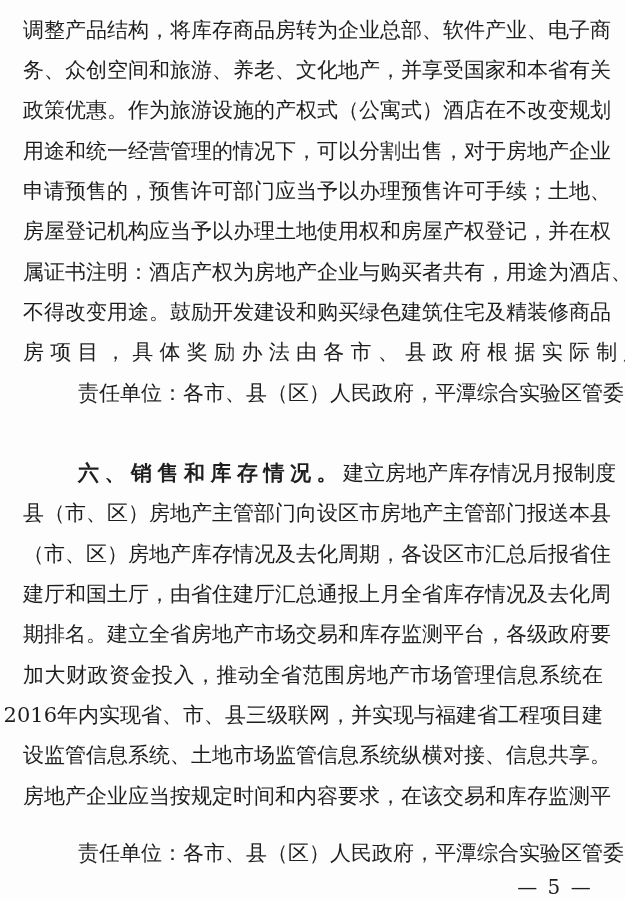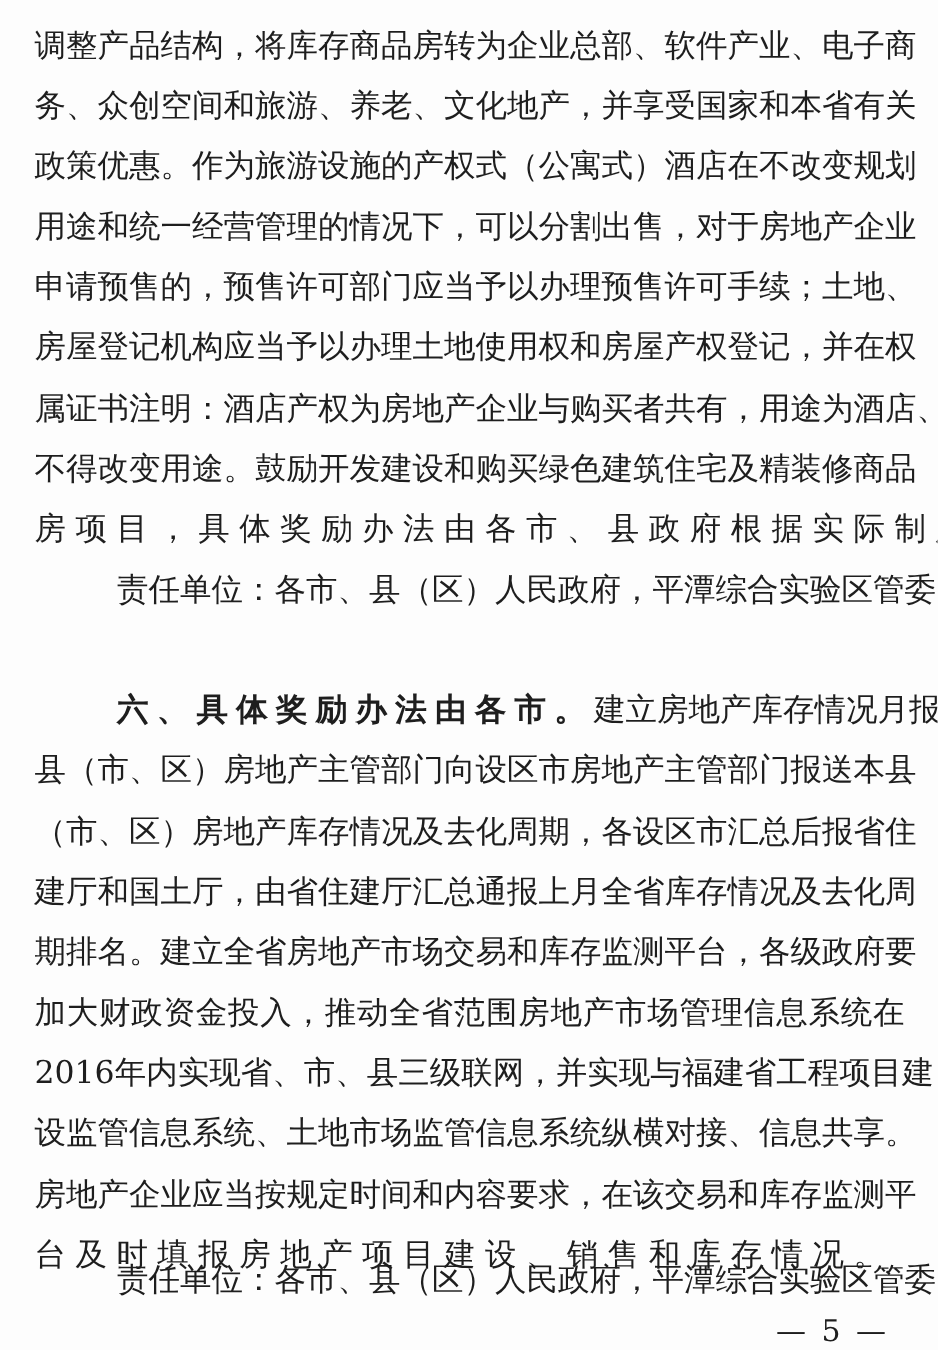--- a/index.html
+++ b/index.html
@@ -318,21 +318,21 @@
       <span>综</span>
       <span>合</span>
       <span>实</span>
       <span>验</span>
       <span>区</span>
       <span>管</span>
       <span>委</span>
     </div>
 
   <div class="line indent" style="top:458px; display:flex; justify-content:flex-start;">
-    <span class="heading" style="letter-spacing:5.5px;">六、具体奖励办法由各市。</span>
+    <span class="heading" style="letter-spacing:5.5px;">六、销售和库存情况。</span>
     <span style="flex: 1 1 0%; text-align: justify; text-align-last: justify; display: flex; justify-content: space-between;">
         <span>建</span>
         <span>立</span>
         <span>房</span>
         <span>地</span>
         <span>产</span>
         <span>库</span>
         <span>存</span>
         <span>情</span>
         <span>况</span>
@@ -485,21 +485,21 @@
       <span>市</span>
       <span>场</span>
       <span>管</span>
       <span>理</span>
       <span>信</span>
       <span>息</span>
       <span>系</span>
       <span>统</span>
       <span>在</span>
     </div>
-  <div class="line" style="top: 700px; display: flex; justify-content: flex-start;">
+  <div class="line" style="top: 700px; display: flex; justify-content: flex-end;">
       <span>2016 </span>
       <span>年</span>
       <span>内</span>
       <span>实</span>
       <span>现</span>
       <span>省</span>
       <span>、</span>
       <span>市</span>
       <span>、</span>
       <span>县</span>
@@ -574,21 +574,20 @@
       <span>该</span>
       <span>交</span>
       <span>易</span>
       <span>和</span>
       <span>库</span>
       <span>存</span>
       <span>监</span>
       <span>测</span>
       <span>平</span>
     </div>
-  <div class="line last" style="top:821px">台及时填报房地产项目建设、销售和库存情况。</div>
 
   <div class="line indent" style="top: 838px; display: flex; justify-content: space-between;"></div>
   <div class="line indent" style="top: 838px; display: flex; justify-content: space-between;">
       <span>责</span>
       <span>任</span>
       <span>单</span>
       <span>位</span>
       <span>：</span>
       <span>各</span>
       <span>市</span>

